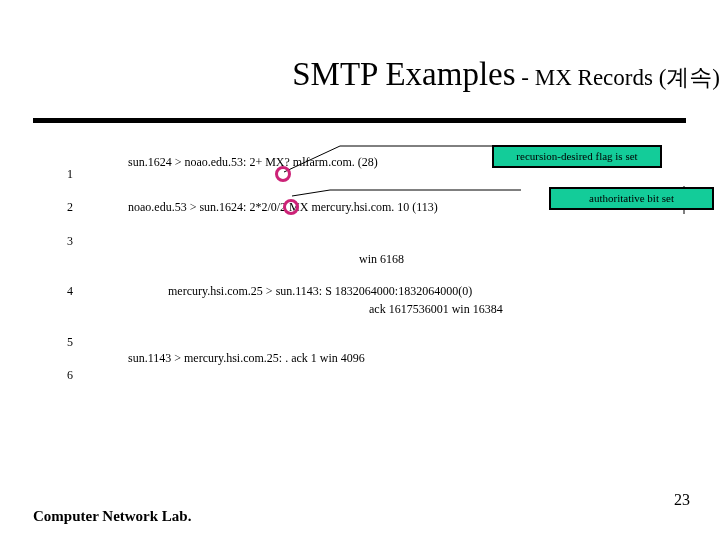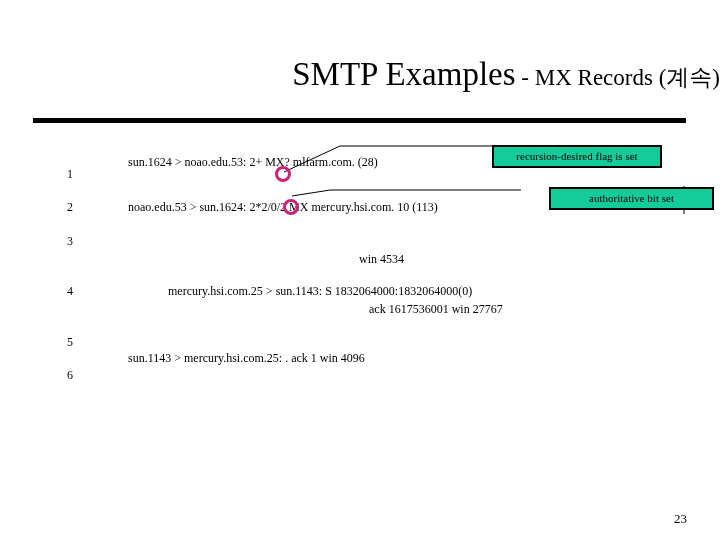--- a/index.html
+++ b/index.html
@@ -137,22 +137,22 @@
     left: 33px;
     top: 509px;
     font-size: 15px;
     font-weight: bold;
     line-height: 1;
     white-space: nowrap;
   }
   #page-number {
     position: absolute;
     left: 674px;
-    top: 512px;
-    font-size: 13px;
+    top: 492px;
+    font-size: 16px;
     line-height: 1;
     white-space: nowrap;
   }
 </style>
 </head>
 <body>
 
 <div id="slide">
 
   <div id="title-block">
@@ -169,32 +169,33 @@
     <line x1="684" y1="186" x2="684" y2="214" stroke="#000000" stroke-width="1"></line>
   </svg>
 
   <div class="row-num" style="top:168px;">1</div>
   <div class="row-text" style="top:156px;">sun.1624 &gt; noao.edu.53: 2+ MX? mlfarm.com. (28)</div>
 
   <div class="row-num" style="top:201px;">2</div>
   <div class="row-text" style="top:201px;">noao.edu.53 &gt; sun.1624: 2*2/0/2 MX mercury.hsi.com. 10 (113)</div>
 
   <div class="row-num" style="top:235px;">3</div>
-  <div class="row-cont" style="left:359px; top:253px;">win 4534</div>
+  <div class="row-cont" style="left:359px; top:253px;">win 6168</div>
 
   <div class="row-num" style="top:285px;">4</div>
   <div class="row-text" style="top:285px;margin-left:40px;">mercury.hsi.com.25 &gt; sun.1143: S 1832064000:1832064000(0)</div>
-  <div class="row-cont" style="left:369px; top:303px;">ack 1617536001 win 27767</div>
+  <div class="row-cont" style="left:369px; top:303px;">ack 1617536001 win 16384</div>
 
   <div class="row-num" style="top:336px;">5</div>
   <div class="row-text" style="top:352px;">sun.1143 &gt; mercury.hsi.com.25: . ack 1 win 4096</div>
 
   <div class="row-num" style="top:369px;">6</div>
 
   <div class="ring" id="ring-plus"></div>
   <div class="ring" id="ring-star"></div>
 
   <div class="callout" id="callout-recursion">recursion-desired flag is set</div>
   <div class="callout" id="callout-authoritative">authoritative bit set</div>
 
+  <div id="footer-label">Computer Network Lab.</div>
   <div id="page-number">23</div>
 
 </div>
 
 </body></html>

